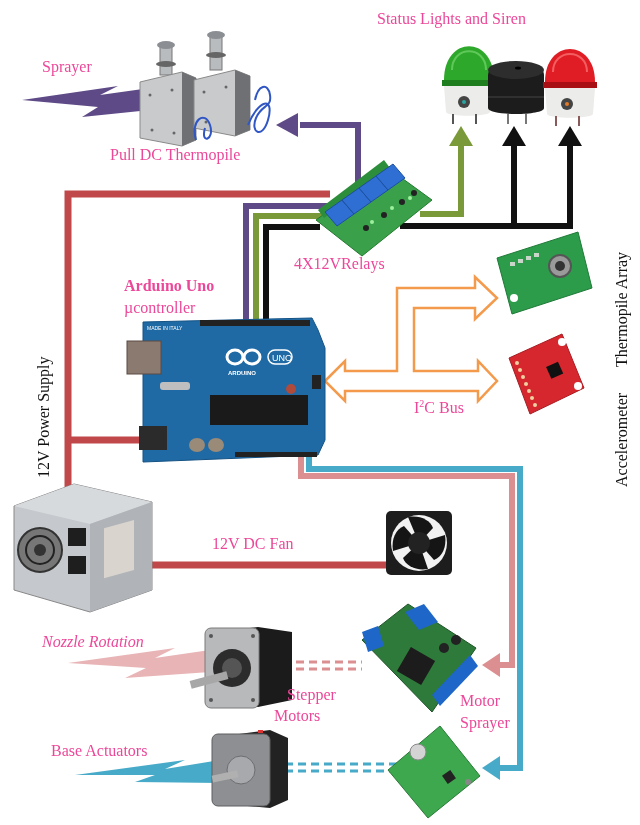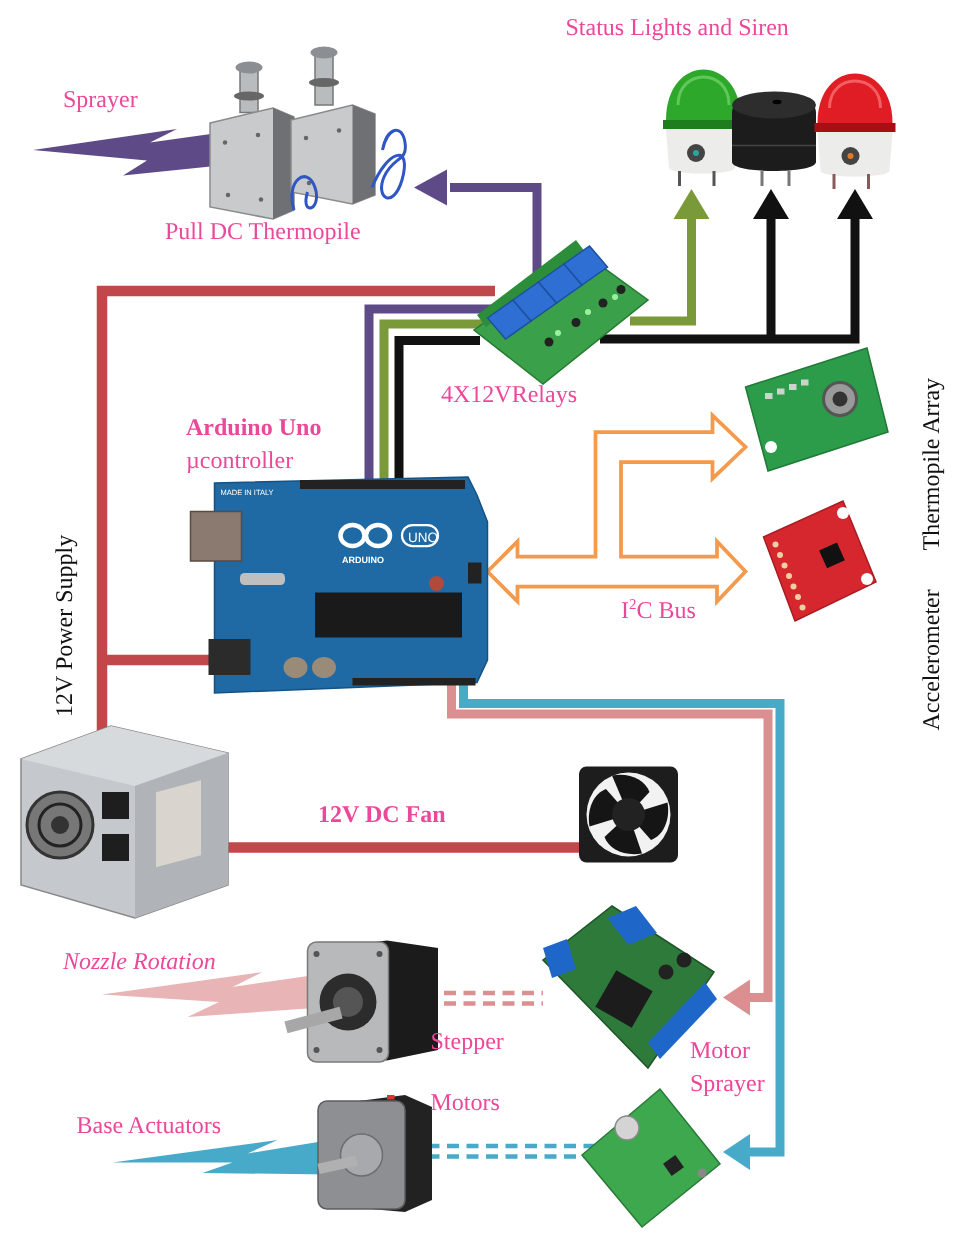--- a/index.html
+++ b/index.html
@@ -252,19 +252,19 @@
 <div class="lbl" style="left:377px;top:9px;">Status Lights and Siren</div>
 <div class="lbl" style="left:294px;top:254px;">4X12VRelays</div>
 <div class="lbl" style="left:124px;top:276px;font-weight:bold;">Arduino Uno</div>
 <div class="lbl" style="left:124px;top:298px;">µcontroller</div>
 <div class="vlbl" style="left:34px;top:478px;">12V Power Supply</div>
 <div class="lbl" style="left:378px;top:398px;margin-left:36px;">
   <span>I</span><sup>2</sup><span>C Bus</span>
 </div>
 <div class="vlbl" style="left:612px;top:367px;">Thermopile Array</div>
 <div class="vlbl" style="left:612px;top:487px;">Accelerometer</div>
-<div class="lbl" style="left:212px;top:534px;font-weight:bold;">12V DC Fan</div>
+<div class="lbl" style="left:212px;top:534px;">12V DC Fan</div>
 <div class="lbl" style="left:42px;top:632px;font-style:italic;">Nozzle Rotation</div>
 <div class="lbl" style="left:51px;top:741px;">Base Actuators</div>
 <div class="lbl" style="left:287px;top:685px;">Stepper</div>
-<div class="lbl" style="left:287px;top:706px;margin-top:20px;">Motors</div>
+<div class="lbl" style="left:274px;top:706px;">Motors</div>
 <div class="lbl" style="left:460px;top:691px;text-align:center;">Motor</div>
 <div class="lbl" style="left:460px;top:713px;">Sprayer</div>
 
 </body></html>

